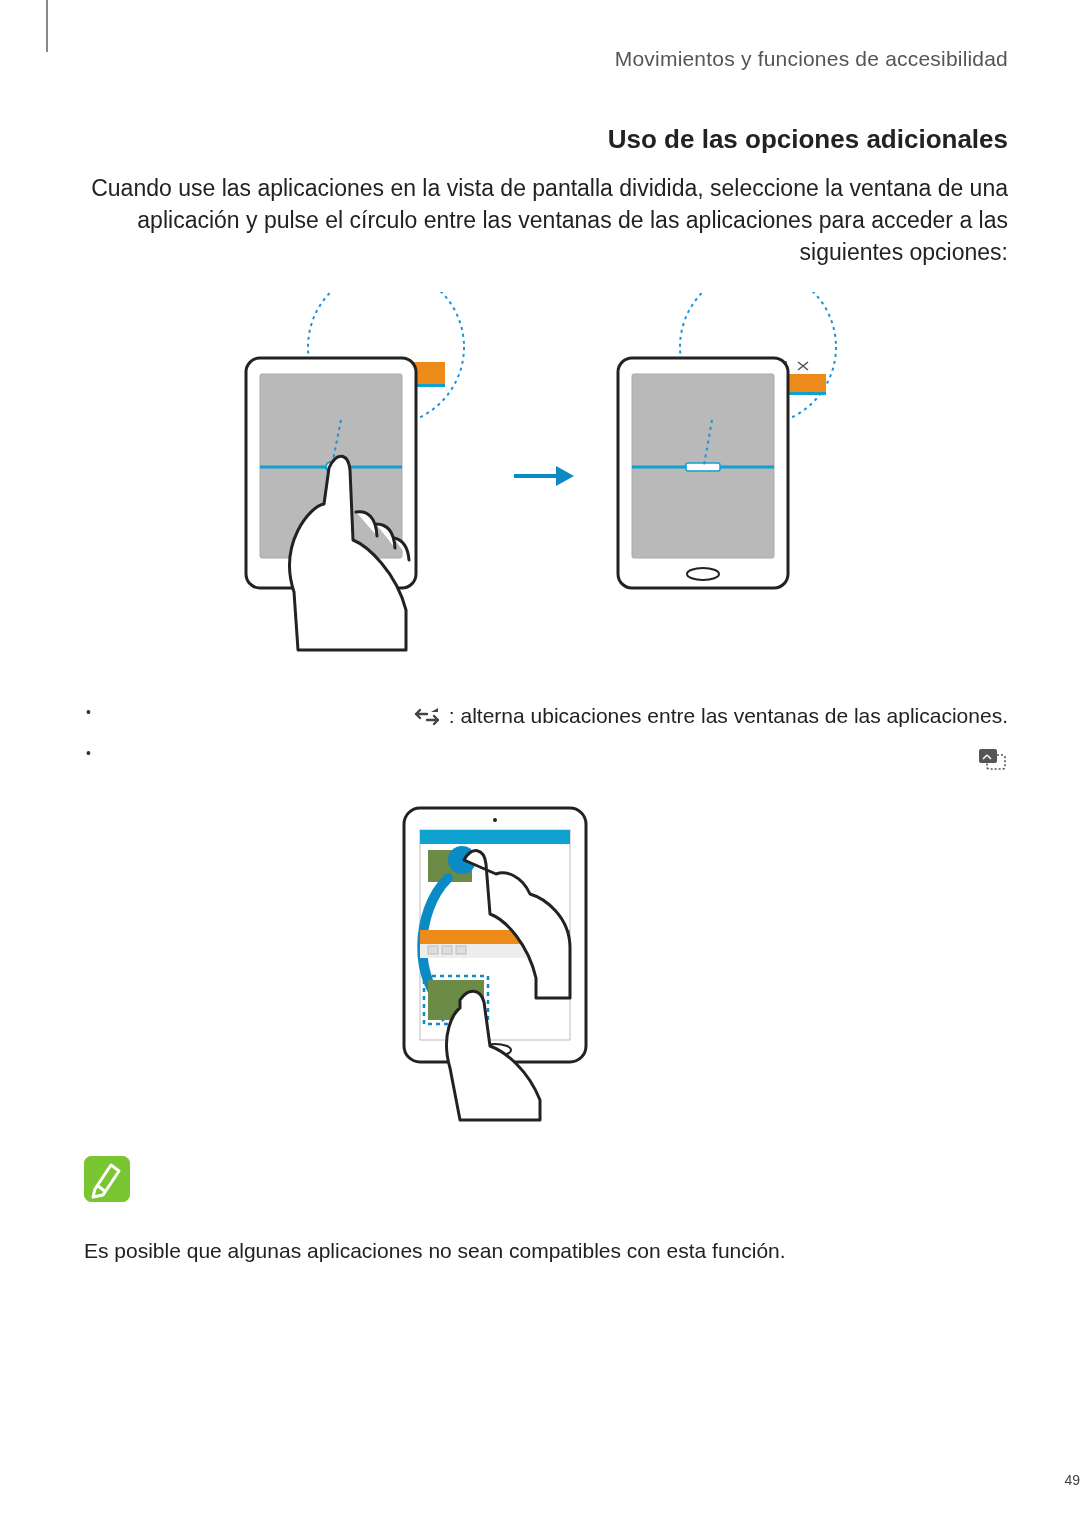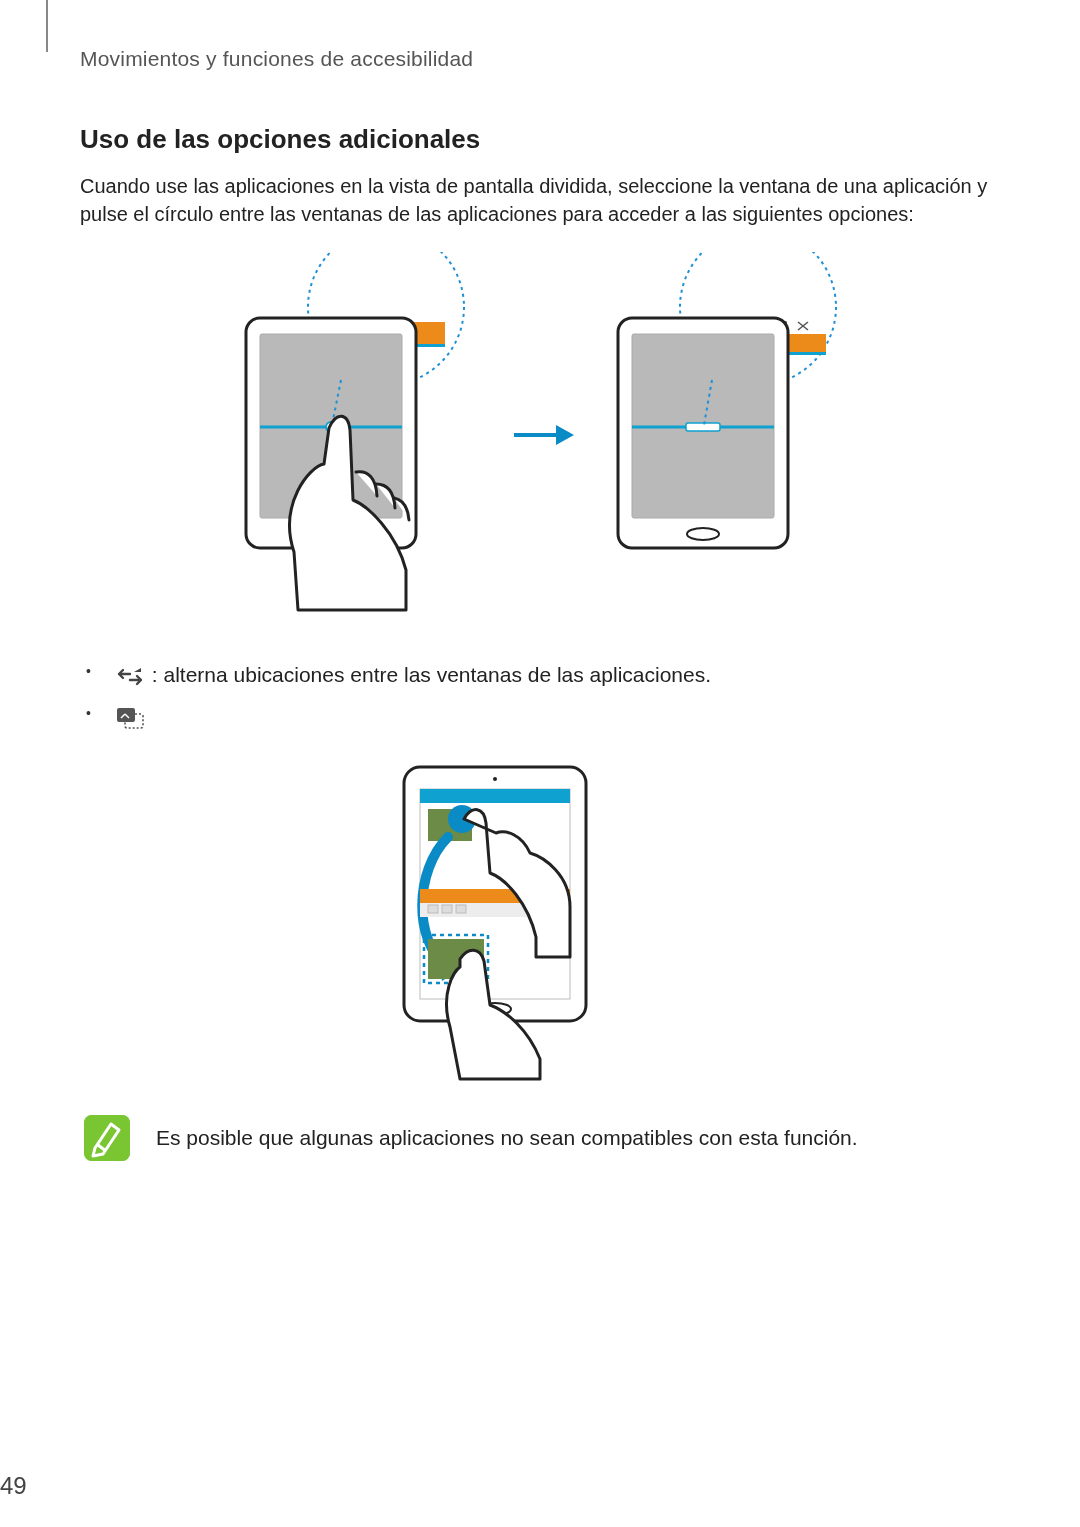--- a/index.html
+++ b/index.html
@@ -16,40 +16,41 @@
     width:1080px;
     min-height:1527px;
     font-family:"Segoe UI",Arial,Helvetica,sans-serif;
     color:var(--ink);
     line-height:1.4;
     position:relative;
   }
   .page{
     padding:40px 72px 40px 80px;
     position:relative;
+    text-align:right;
   }
   .side-rule{
     position:absolute;
     left:46px;top:0;
     width:2px;height:52px;
     background:var(--rule);
   }
   .page-header{
     color:#555;
     font-size:21px;
     margin:4px 0 48px 0;
     letter-spacing:0.2px;
   }
   h3.section-title{
     font-size:26px;
     font-weight:700;
     margin:20px 0 14px 0;
   }
   p.intro{
-    font-size:20px;
+    font-size:23px;
     margin:0 0 24px 0;
   }
   .figrow{
     display:flex;
     justify-content:center;
     align-items:center;
     gap:24px;
     margin:10px 0 36px 0;
   }
   .arrow-between svg{display:block;}
@@ -81,39 +82,40 @@
     display:flex;
     justify-content:center;
     margin-top:8px;
   }
   .note{
     display:flex;
     align-items:flex-start;
     gap:26px;
     margin-top:34px;
     padding-left:4px;
+    flex-direction:column;
   }
   .note-icon{
     width:46px;height:46px;
     border-radius:8px;
     background:var(--note-green);
     flex:0 0 46px;
     position:relative;
   }
   .note-icon svg{display:block;}
   .note-text{
     font-size:21px;
     padding-top:8px;
   }
   .pagenum{
     position:absolute;
     left:0;right:0;
-    bottom:24px;
-    text-align:left;
-    font-size:24px;
+    bottom:36px;
+    text-align:right;
+    font-size:14px;
     color:#444;
   }
 </style>
 </head>
 <body>
 
 <div class="side-rule"></div>
 
 <div class="page">
 

